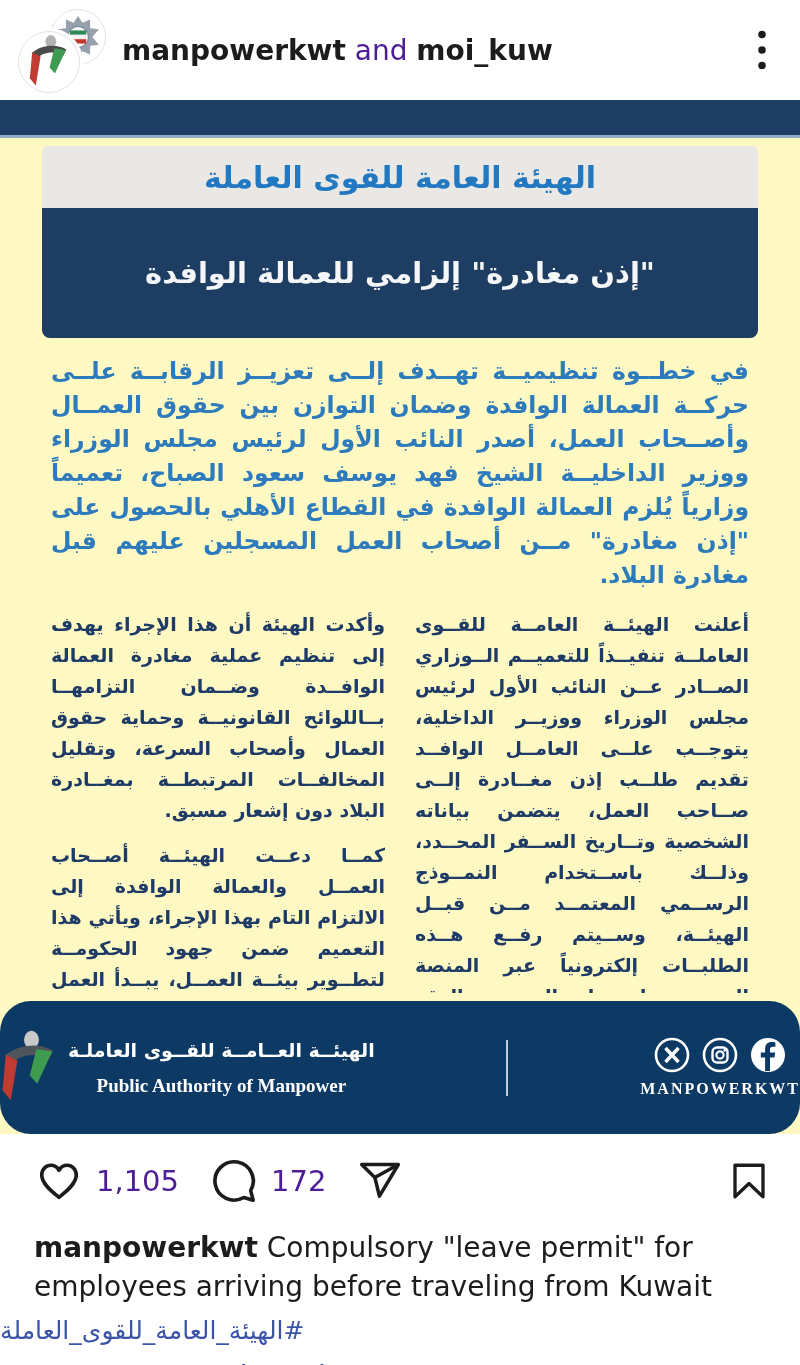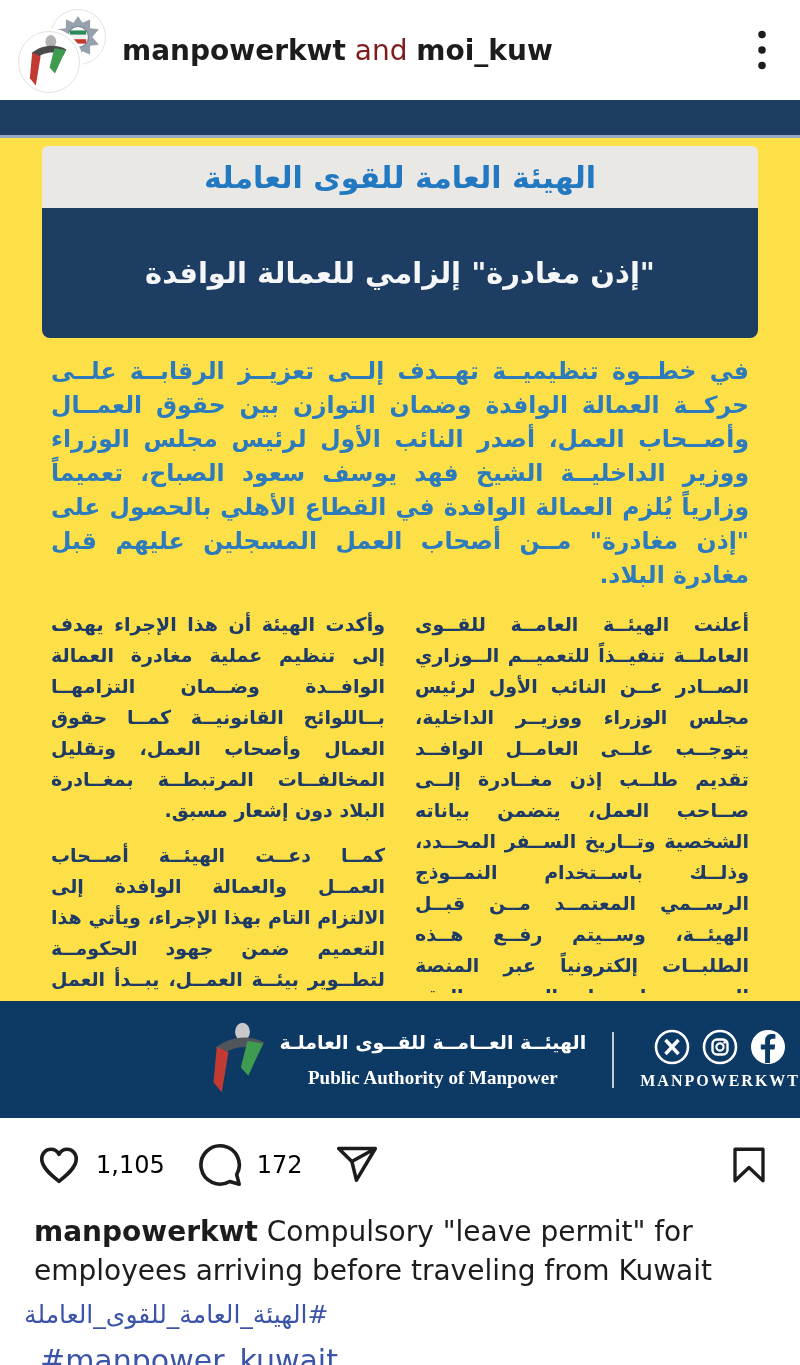--- a/index.html
+++ b/index.html
@@ -11,68 +11,68 @@
   }
 
   
   .ig-header { height:100px; display:flex; align-items:center; padding:0 18px; background:#fff; }
   .avatar-stack { position:relative; width:88px; height:86px; flex:0 0 88px; }
   .avatar { position:absolute; border-radius:50%; background:#fff; border:1px solid #e2e2e2;
             display:flex; align-items:center; justify-content:center; overflow:hidden; }
   .avatar.back  { width:56px; height:56px; right:0; top:2px; }
   .avatar.front { width:62px; height:62px; left:0; bottom:0; box-shadow:0 0 0 3px #fff; }
   .username { margin-left:16px; font-size:28px; font-weight:bold; color:#1c1c1c; flex:1; }
-  .username .and { font-weight:normal; color:#7f1d1d; }
+  .username .and { font-weight:normal; color:#4c1d95; }
   .menu-btn { width:40px; height:56px; display:flex; align-items:center; justify-content:center; }
 
   
-  .post { background:#fde047; }
+  .post { background:#fef9c3; }
   .topbar { height:38px; background:#1d3d63; border-bottom:3px solid #93a9c2; }
   .banner-wrap { width:716px; margin:8px auto 0; }
   .titlebox { background:#e9e8e5; border-radius:6px 6px 0 0; height:62px;
               display:flex; align-items:center; justify-content:center; }
   .titlebox span { color:#2279c2; font-size:30px; font-weight:bold; }
   .subbox { background:#1d3d63; border-radius:0 0 8px 8px; height:130px;
             display:flex; flex-direction:column; align-items:center; justify-content:center; gap:8px; }
   .subbox div { color:#f4f6f8; font-size:29px; font-weight:bold; direction:rtl; }
 
   .intro { direction:rtl; text-align:justify; width:698px; margin:16px auto 17px;
            color:#2d7bbd; font-size:23.5px; font-weight:bold; line-height:34px;
            height:238px; overflow:hidden; }
 
   .cols { direction:rtl; display:flex; gap:30px; width:698px; margin:12px auto 0;
           height:384px; overflow:hidden; }
   .col { flex:1; direction:rtl; text-align:justify; color:#1e3a66;
          font-size:19px; font-weight:bold; line-height:31px; }
   .col p + p { margin-top:14px; }
 
   
-  .art-footer { margin-top:8px; height:117px; background:#0d3965;
-                display:flex; align-items:center; justify-content:flex-end; gap:26px; color:#fff; }
+  .art-footer { margin-top:8px; height:133px; background:#0d3965;
+                display:flex; align-items:center; justify-content:space-between; gap:26px; color:#fff;border-radius:31px; }
   .brand { display:flex; align-items:center; gap:10px; }
   .brand-names { text-align:center; }
   .brand-ar { font-size:19px; font-weight:bold; direction:rtl; }
   .brand-en { font-family:"Liberation Serif","DejaVu Serif",serif; font-weight:bold; font-size:19px; margin-top:14px; }
   .vdivider { width:2px; height:56px; background:rgba(255,255,255,.75); }
   .social { text-align:center; }
   .social-icons { display:flex; gap:12px; justify-content:center; }
   .social-handle { font-family:"Liberation Serif","DejaVu Serif",serif; font-weight:bold;
                    font-size:16px; letter-spacing:2px; margin-top:7px; }
 
   
   .actions { display:flex; align-items:center; padding:24px 30px 0 36px; gap:14px; }
   .action-ic { display:flex; align-items:center; }
-  .count { font-size:24px; color:#000000; margin-right:18px; }
+  .count { font-size:29px; color:#4c1d95; margin-right:18px; }
   .spacer { flex:1; }
 
   
   .caption { padding:24px 34px 0; font-size:28px; line-height:39px; color:#1c1c1c; }
   .cap-author { font-weight:bold; }
   .hash-ar { direction:rtl; text-align:left; padding:10px 30px 0 0; font-size:25px; color:#3b53a8; }
-  .hash-ar bdi { direction:rtl;padding-left:24px; }
+  .hash-ar bdi { direction:rtl; }
   .hash-en { padding:14px 0 0 40px; font-size:30px; color:#3b53a8; }
 </style>
 </head>
 <body>
 
 <div class="ig-header">
   <div class="avatar-stack">
     <div class="avatar back">
       <svg width="44" height="44" viewBox="0 0 40 40">
         <polygon points="20,1 24,7 31,4 31,12 39,13 33,20 39,27 31,28 31,36 24,33 20,39 16,33 9,36 9,28 1,27 7,20 1,13 9,12 9,4 16,7" fill="#97a1ad"></polygon>
@@ -113,21 +113,21 @@
     <div class="subbox">
       <div>"إذن مغادرة" إلزامي للعمالة الوافدة</div>
     </div>
   </div>
 
   <p class="intro">في خطــوة تنظيميــة تهــدف إلــى تعزيــز الرقابــة علــى حركــة العمالة الوافدة وضمان التوازن بين حقوق العمــال وأصــحاب العمل، أصدر النائب الأول لرئيس مجلس الوزراء ووزير الداخليــة الشيخ فهد يوسف سعود الصباح، تعميماً وزارياً يُلزم العمالة الوافدة في القطاع الأهلي بالحصول على "إذن مغادرة" مــن أصحاب العمل المسجلين عليهم قبل مغادرة البلاد.</p>
 
   <div class="cols">
     <p class="col">أعلنت الهيئــة العامــة للقــوى العاملــة تنفيــذاً للتعميــم الــوزاري الصــادر عــن النائب الأول لرئيس مجلس الوزراء ووزيــر الداخلية، يتوجــب علــى العامــل الوافــد تقديم طلــب إذن مغــادرة إلــى صــاحب العمل، يتضمن بياناته الشخصية وتــاريخ الســفر المحــدد، وذلــك باســتخدام النمــوذج الرســمي المعتمــد مــن قبــل الهيئــة، وســيتم رفــع هــذه الطلبــات إلكترونياً عبر المنصة المخصصة لضــمان السرعة والدقة في المعالجة.</p>
     <div class="col">
-      <p>وأكدت الهيئة أن هذا الإجراء يهدف إلى تنظيم عملية مغادرة العمالة الوافــدة وضــمان التزامهــا بــاللوائح القانونيــة كمــا حقوق العمال وأصحاب العمل، وتقليل المخالفــات المرتبطــة بمغــادرة البلاد دون إشعار مسبق.</p>
+      <p>وأكدت الهيئة أن هذا الإجراء يهدف إلى تنظيم عملية مغادرة العمالة الوافــدة وضــمان التزامهــا بــاللوائح القانونيــة وحماية حقوق العمال وأصحاب السرعة، وتقليل المخالفــات المرتبطــة بمغــادرة البلاد دون إشعار مسبق.</p>
       <p>كمــا دعــت الهيئــة أصــحاب العمــل والعمالة الوافدة إلى الالتزام التام بهذا الإجراء، ويأتي هذا التعميم ضمن جهود الحكومــة لتطــوير بيئــة العمــل، يبــدأ العمل بهذا التعميم ابتــدأ مــن 1 يوليــو 2025.</p>
     </div>
   </div>
 
   <div class="art-footer">
     <div class="brand">
       <svg width="58" height="76" viewBox="0 0 70 90">
         <ellipse cx="38" cy="11" rx="9" ry="11" fill="#c9c9c9"></ellipse>
         <path d="M6 30 C22 16 48 14 64 24 L59 34 C46 26 24 28 14 40 Z" fill="#50555c"></path>
         <path d="M7 29 L21 36 13 84 3 72 Z" fill="#c23b32"></path>

